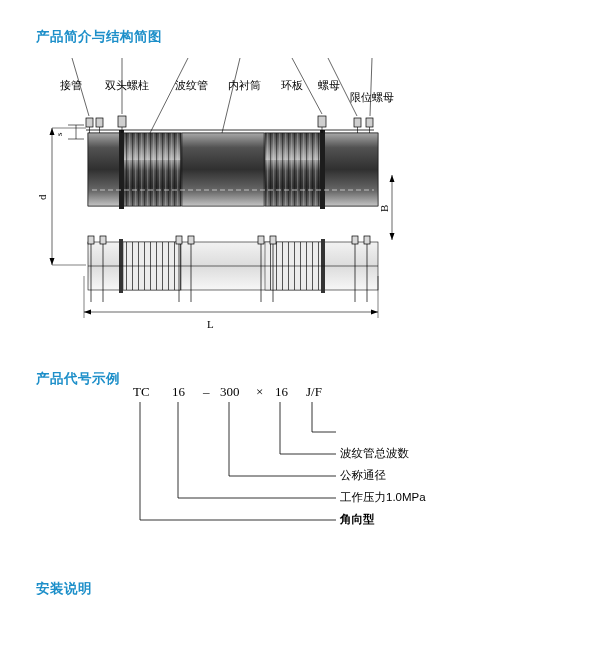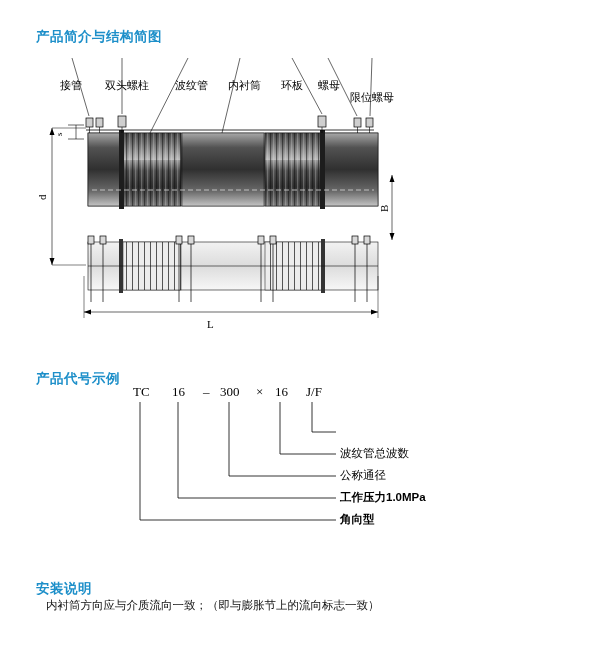--- a/index.html
+++ b/index.html
@@ -250,19 +250,18 @@
       <path d="M229 30 L229 104 L336 104"></path>
 
       <path d="M178 30 L178 126 L336 126"></path>
 
       <path d="M140 30 L140 148 L336 148"></path>
     </g>
   </svg>
 
   <div class="code-desc" style="left:340px; top:74px;">波纹管总波数</div>
   <div class="code-desc" style="left:340px; top:96px;">公称通径</div>
-  <div class="code-desc" style="left:340px; top:118px;font-weight:bold;">工作压力1.0MPa</div>
+  <div class="code-desc" style="left:340px; top:118px;">工作压力1.0MPa</div>
   <div class="code-desc" style="left:340px; top:140px;font-weight:bold;">角向型</div>
 </div>
 
 <div id="notes">
-  <p>内衬筒方向应与介质流向一致；（即与膨胀节上的流向标志一致）</p>
 </div>
 
 </body></html>

